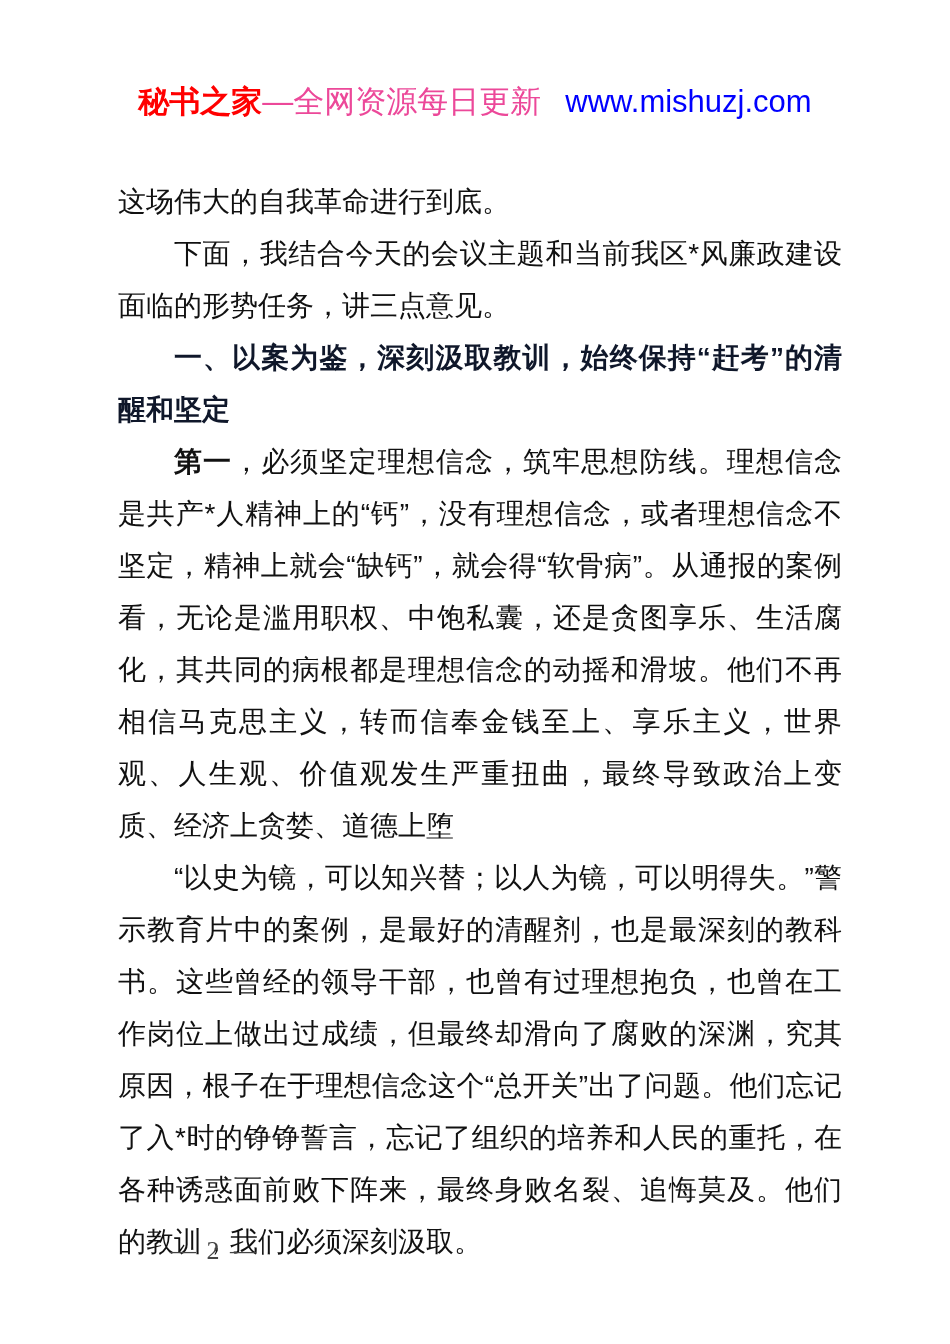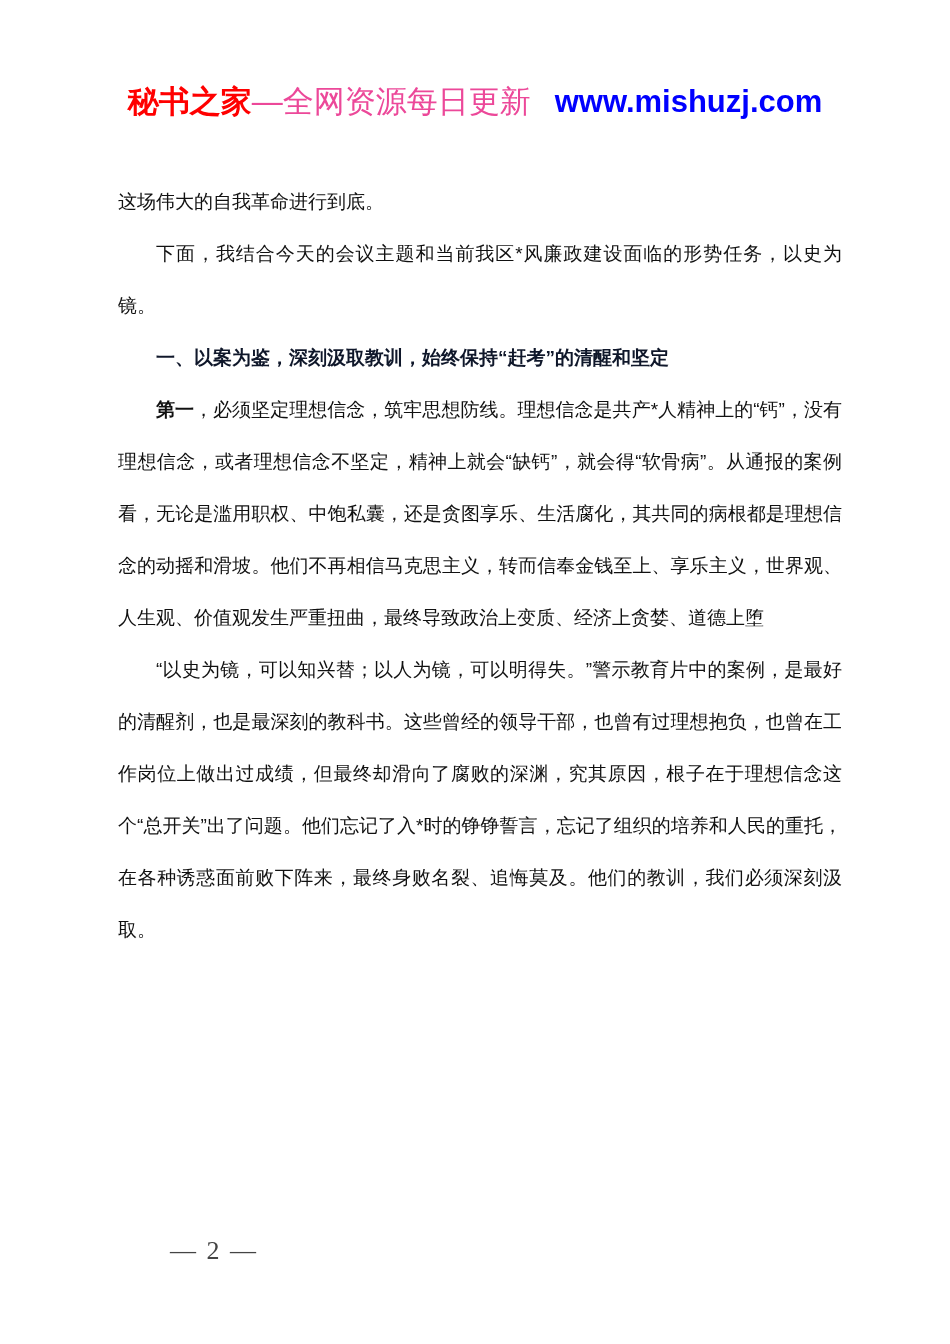--- a/index.html
+++ b/index.html
@@ -28,29 +28,29 @@
   .site-name {
     color: #ff0000;
     font-weight: bold;
   }
   .tagline {
     color: #ec4899;
     font-weight: normal;
   }
   .site-url {
     color: #0000ff;
-    font-weight: bold;
+    font-weight: normal;
     margin-left: 24px;
   }
   .doc-body {
     position: absolute;
     left: 118px;
     top: 176px;
     width: 724px;
-    font-size: 19px;
+    font-size: 28px;
     line-height: 52px;
     color: #111111;
     text-align: justify;
     text-justify: inter-ideograph;
   }
   .doc-body p {
     margin: 0;
     padding: 0;
   }
   .para-indent {
@@ -77,21 +77,21 @@
 <body>
 
 <div class="page">
 
   <div class="doc-header">
     <span class="site-name">秘书之家</span><span class="tagline">—全网资源每日更新</span><span class="site-url">www.mishuzj.com</span>
   </div>
 
   <div class="doc-body">
     <p>这场伟大的自我革命进行到底。</p>
-    <p class="para-indent">下面，我结合今天的会议主题和当前我区*风廉政建设面临的形势任务，以史为镜。</p>
+    <p class="para-indent">下面，我结合今天的会议主题和当前我区*风廉政建设面临的形势任务，讲三点意见。</p>
     <p class="para-indent para-heading">一、以案为鉴，深刻汲取教训，始终保持“赶考”的清醒和坚定</p>
     <p class="para-indent"><span class="lead-bold">第一</span><span>，必须坚定理想信念，筑牢思想防线。理想信念是共产*人精神上的“钙”，没有理想信念，或者理想信念不坚定，精神上就会“缺钙”，就会得“软骨病”。从通报的案例看，无论是滥用职权、中饱私囊，还是贪图享乐、生活腐化，其共同的病根都是理想信念的动摇和滑坡。他们不再相信马克思主义，转而信奉金钱至上、享乐主义，世界观、人生观、价值观发生严重扭曲，最终导致政治上变质、经济上贪婪、道德上堕</span></p>
     <p class="para-indent">“以史为镜，可以知兴替；以人为镜，可以明得失。”警示教育片中的案例，是最好的清醒剂，也是最深刻的教科书。这些曾经的领导干部，也曾有过理想抱负，也曾在工作岗位上做出过成绩，但最终却滑向了腐败的深渊，究其原因，根子在于理想信念这个“总开关”出了问题。他们忘记了入*时的铮铮誓言，忘记了组织的培养和人民的重托，在各种诱惑面前败下阵来，最终身败名裂、追悔莫及。他们的教训，我们必须深刻汲取。</p>
   </div>
 
   <div class="doc-footer">— 2 —</div>
 
 </div>
 
 </body></html>

